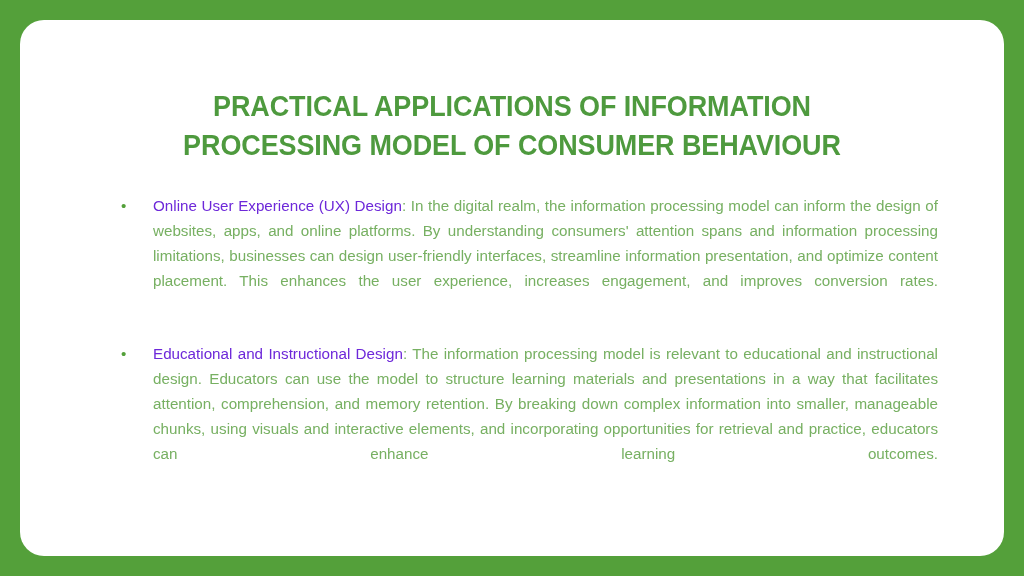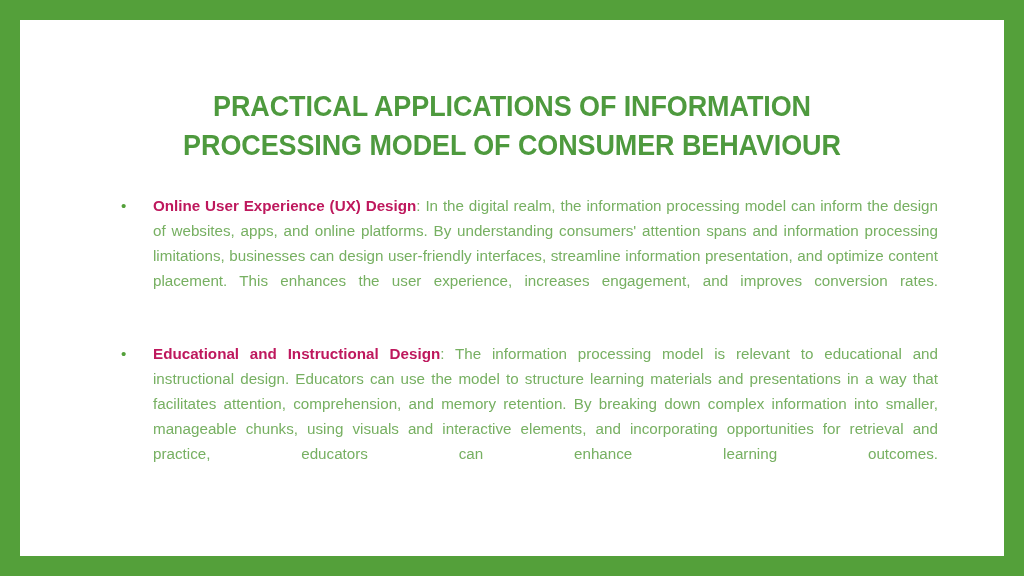--- a/index.html
+++ b/index.html
@@ -24,20 +24,21 @@
     background: #54A03A;
     padding: 20px;
   }
 
   .slide-canvas {
     box-sizing: border-box;
     width: 100%;
     height: 100%;
     background: #ffffff;
     position: relative;
+    border-radius: 24px;
   }
 
   .slide-title {
     position: absolute;
     left: 60px;
     right: 60px;
     top: 48px;
     text-align: center;
     color: #4E9A3E;
     font-family: "Liberation Sans Narrow", "Liberation Sans", sans-serif;
@@ -77,22 +78,22 @@
     left: 19px;
     top: 0;
     width: 14px;
     color: #54A03A;
     font-size: 15.2px;
     line-height: 25.1px;
     text-align: left;
   }
 
   .bullet-lead {
-    font-weight: bold;
-    color: #be185d;
+    font-weight: normal;
+    color: #6d28d9;
   }
 
   .bullet-text {
     color: #77B062;
   }
 
   
   .bullet-item::after {
     content: "";
     display: inline-block;

